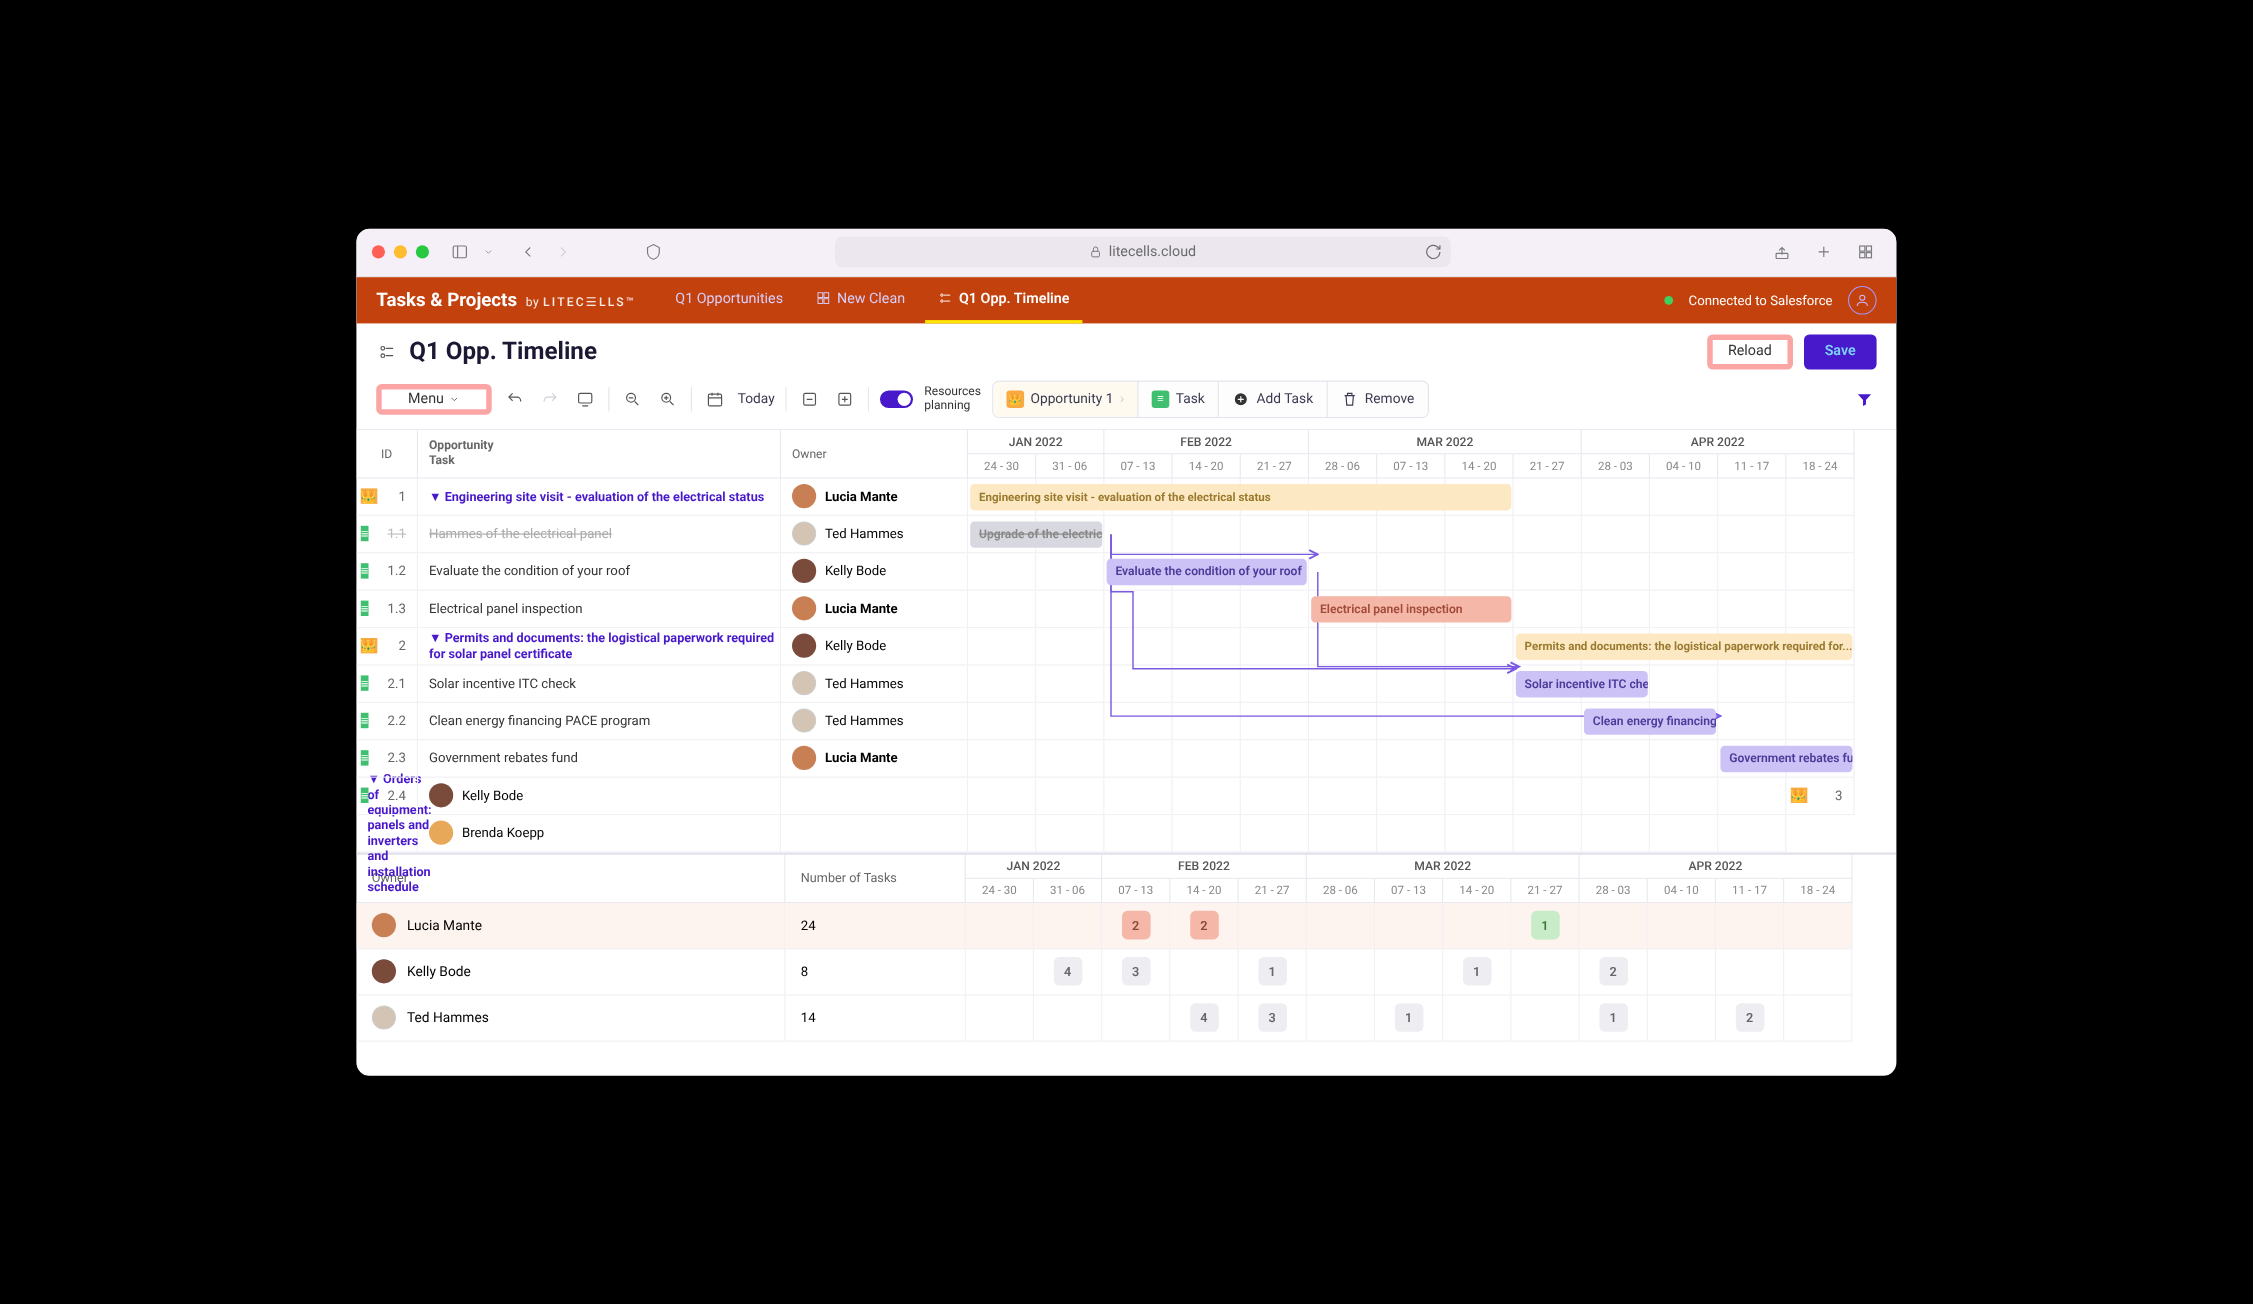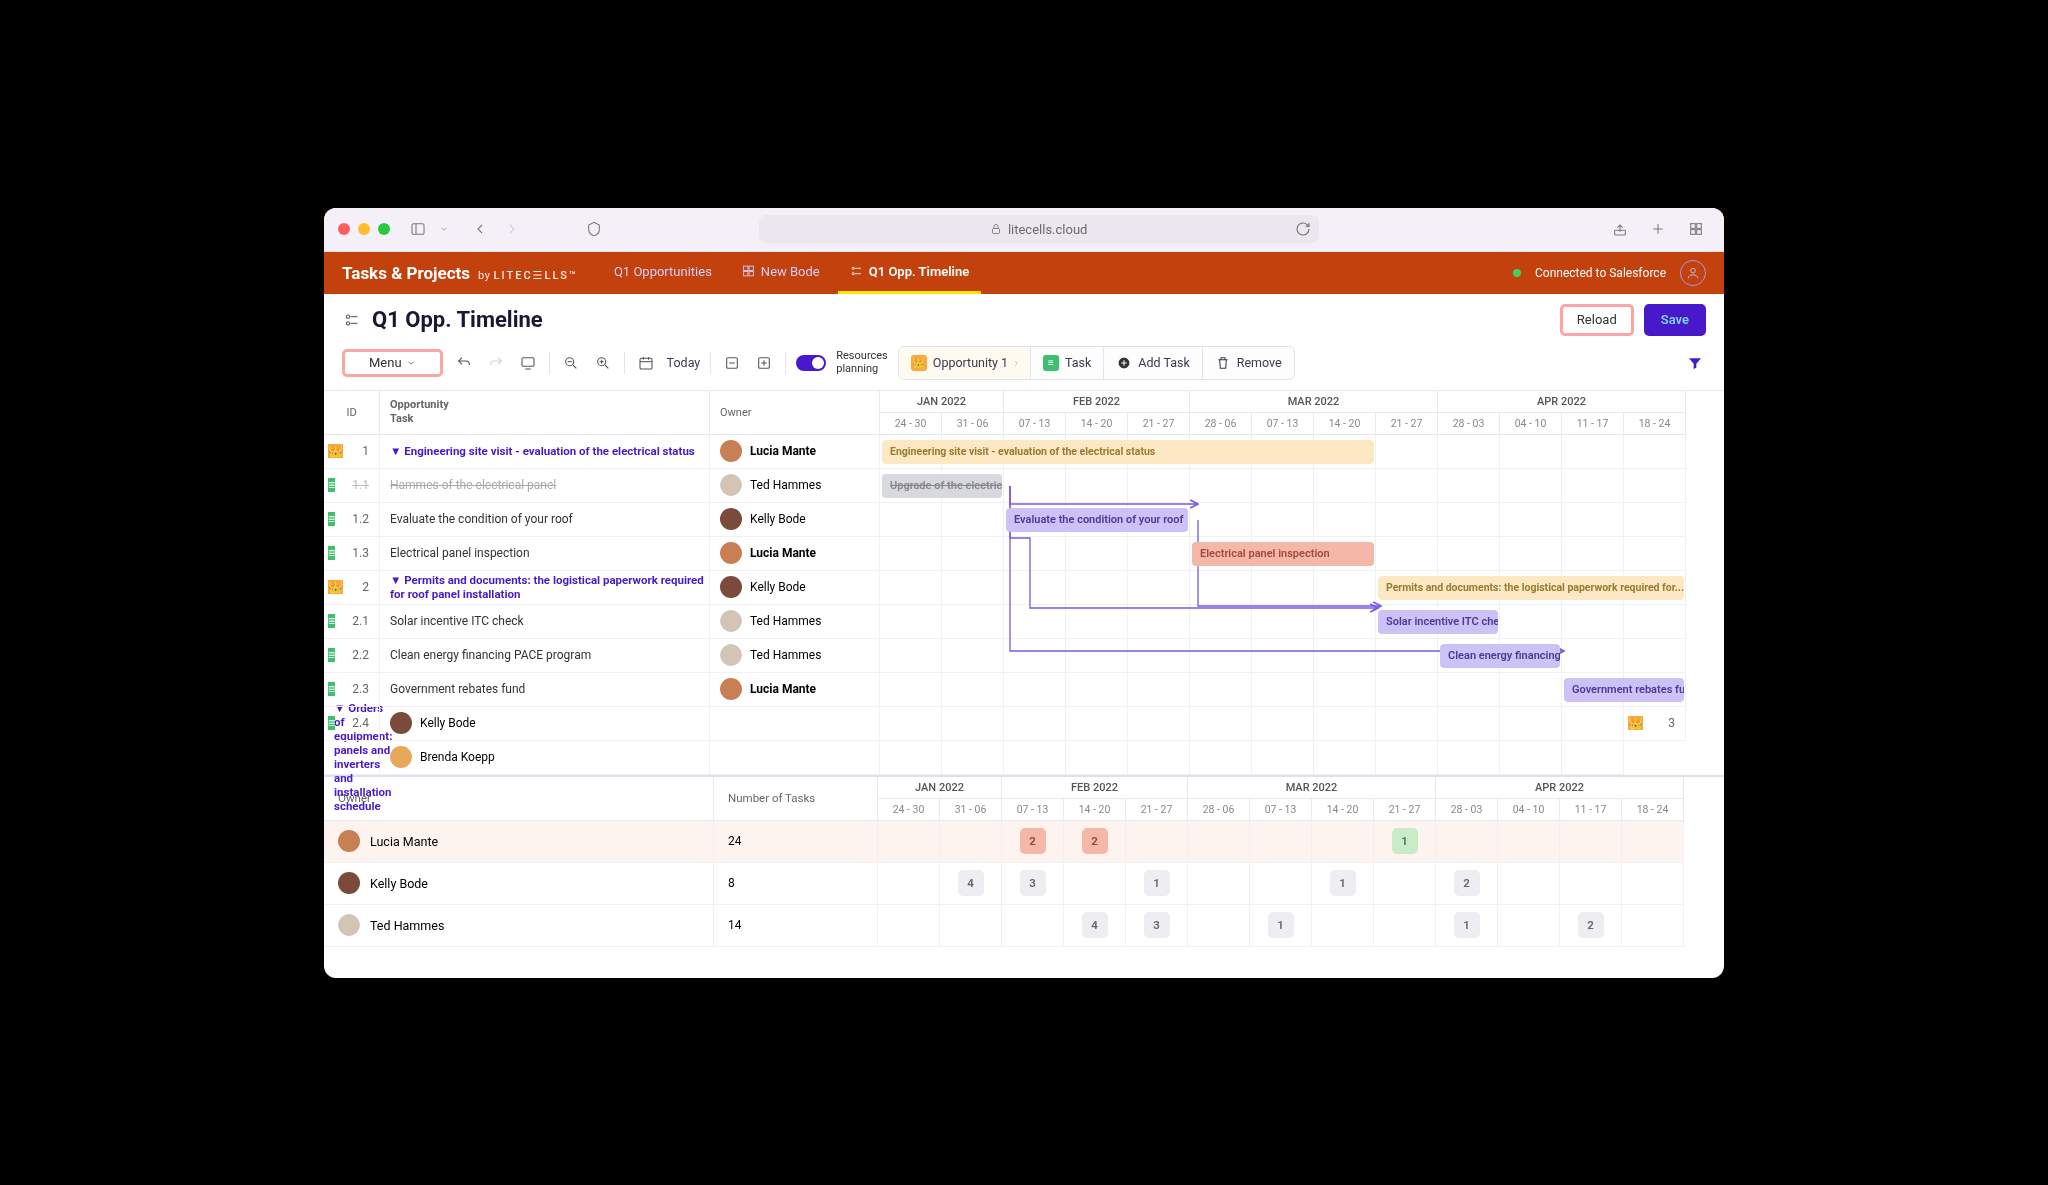--- a/index.html
+++ b/index.html
@@ -26,21 +26,21 @@
   .tab.active{color:#fff;font-weight:600;border-bottom-color:#ffe600;}
   .hdr-right{margin-left:auto;display:flex;align-items:center;gap:14px;font-size:12px;}
   .dot-g{width:8px;height:8px;border-radius:50%;background:#40d060;}
   .avatar-circ{width:26px;height:26px;border-radius:50%;border:1.5px solid #a895f5;display:flex;align-items:center;justify-content:center;}
 
   
   .titlebar{display:flex;align-items:center;padding:10px 18px 6px;gap:10px;}
   .titlebar h1{font-size:22px;font-weight:700;color:#1a1833;}
   .title-ic{color:#555;}
   .title-actions{margin-left:auto;display:flex;gap:10px;}
-  .btn{height:32px;padding:0 14px;border:3px solid #fca5a5;border-radius:5px;background:#fff;font-size:13px;display:flex;align-items:center;cursor:pointer;color:#333;}
+  .btn{height:32px;padding:0 14px;border:5px solid #fca5a5;border-radius:5px;background:#fff;font-size:13px;display:flex;align-items:center;cursor:pointer;color:#333;}
   .btn.primary{background:#4719cb;border-color:#4719cb;color:#7dd3fc;font-weight:600;}
 
   
   .toolbar{display:flex;align-items:center;padding:4px 18px 10px;gap:10px;font-size:12.5px;color:#3a3a50;}
   .tb-group{display:flex;align-items:center;gap:10px;}
   .tb-sep{width:1px;height:22px;background:#e4e4ee;}
   .tb-ic{width:22px;height:22px;display:flex;align-items:center;justify-content:center;color:#555;cursor:pointer;}
   .tb-ic.dis{color:#cfcfda;}
   .switch{width:30px;height:16px;background:#4719cb;border-radius:10px;position:relative;}
   .switch::after{content:"";width:12px;height:12px;background:#fff;border-radius:50%;position:absolute;right:2px;top:2px;}
@@ -186,21 +186,21 @@
       <div class="tab">
           <span>Q1 Opportunities</span>
         </div>
       <div class="tab">
         <svg class="ic" viewBox="0 0 24 24" style="width:13px">
             <rect x="3" y="3" width="8" height="8"></rect>
             <rect x="13" y="3" width="8" height="8"></rect>
             <rect x="3" y="13" width="8" height="8"></rect>
             <rect x="13" y="13" width="8" height="8"></rect>
           </svg>
-        <span>New Bode</span>
+        <span>New Clean</span>
       </div>
       <div class="tab active">
         <svg class="ic" viewBox="0 0 24 24" style="width:13px">
             <circle cx="6" cy="7" r="2"></circle>
             <line x1="9" y1="7" x2="20" y2="7"></line>
             <circle cx="6" cy="17" r="2"></circle>
             <line x1="9" y1="17" x2="20" y2="17"></line>
           </svg>
         <span>Q1 Opp. Timeline</span>
       </div>
@@ -442,21 +442,21 @@
               <div class="bar ora" style="left: 2px; width: 182px;">Electrical panel inspection</div>
             </div>
             <div class="gc gc-t"></div>
             <div class="gc gc-t"></div>
             <div class="gc gc-t"></div>
             <div class="gc gc-t"></div>
             <div class="gc gc-t"></div>
             <div class="gc gc-t"></div>
             <div class="gc gc-t"></div>
             <div class="gc gc-id"><span class="sq sq-o">👑</span>2</div>
-            <div class="gc gc-task opp-title">▼ Permits and documents: the logistical paperwork required for roof panel installation</div>
+            <div class="gc gc-task opp-title">▼ Permits and documents: the logistical paperwork required for solar panel certificate</div>
             <div class="gc gc-own"><span class="av a2"></span>Kelly Bode</div>
             <div class="gc gc-t"></div>
             <div class="gc gc-t"></div>
             <div class="gc gc-t"></div>
             <div class="gc gc-t"></div>
             <div class="gc gc-t"></div>
             <div class="gc gc-t"></div>
             <div class="gc gc-t"></div>
             <div class="gc gc-t"></div>
             <div class="gc gc-t">

